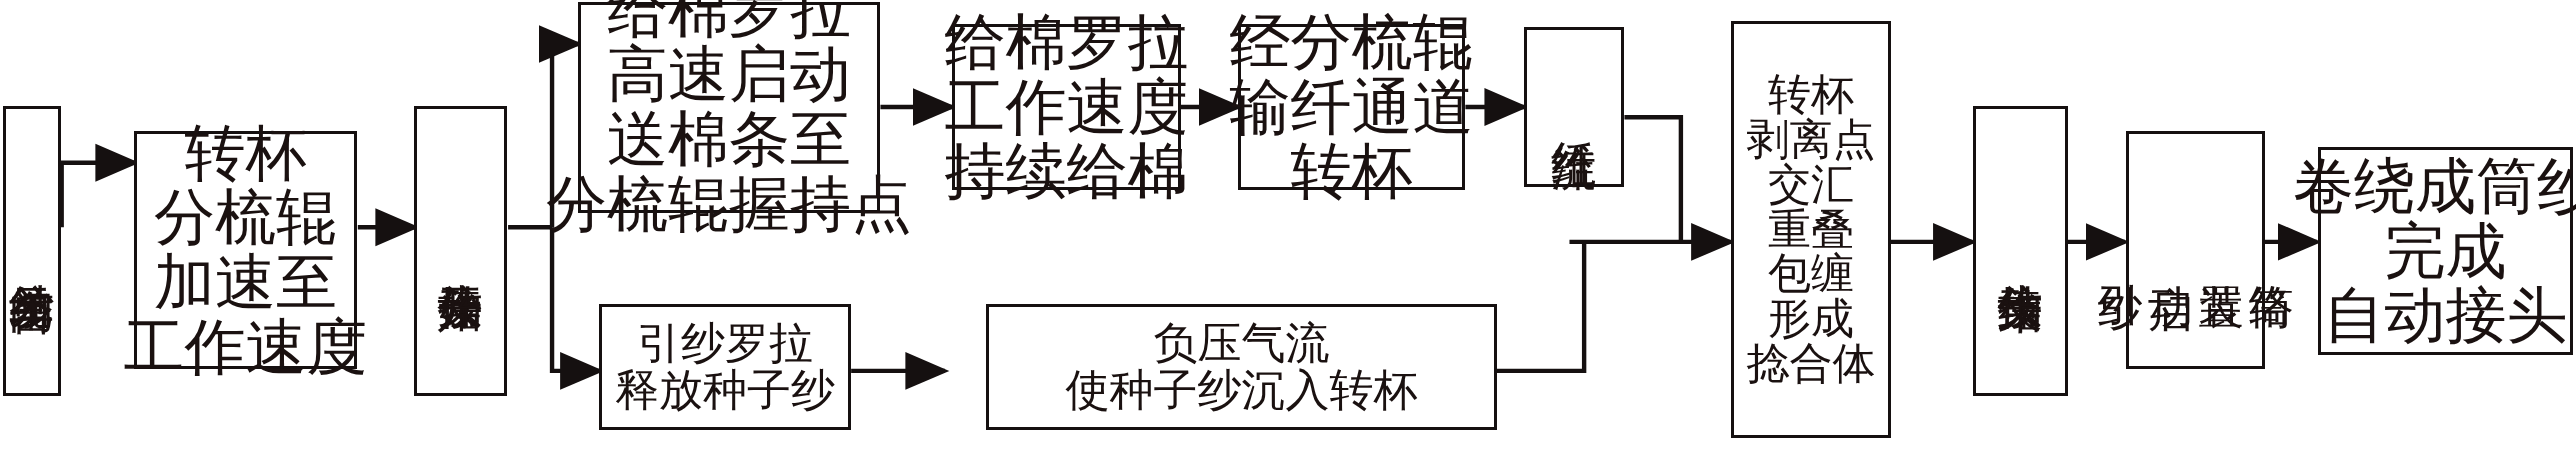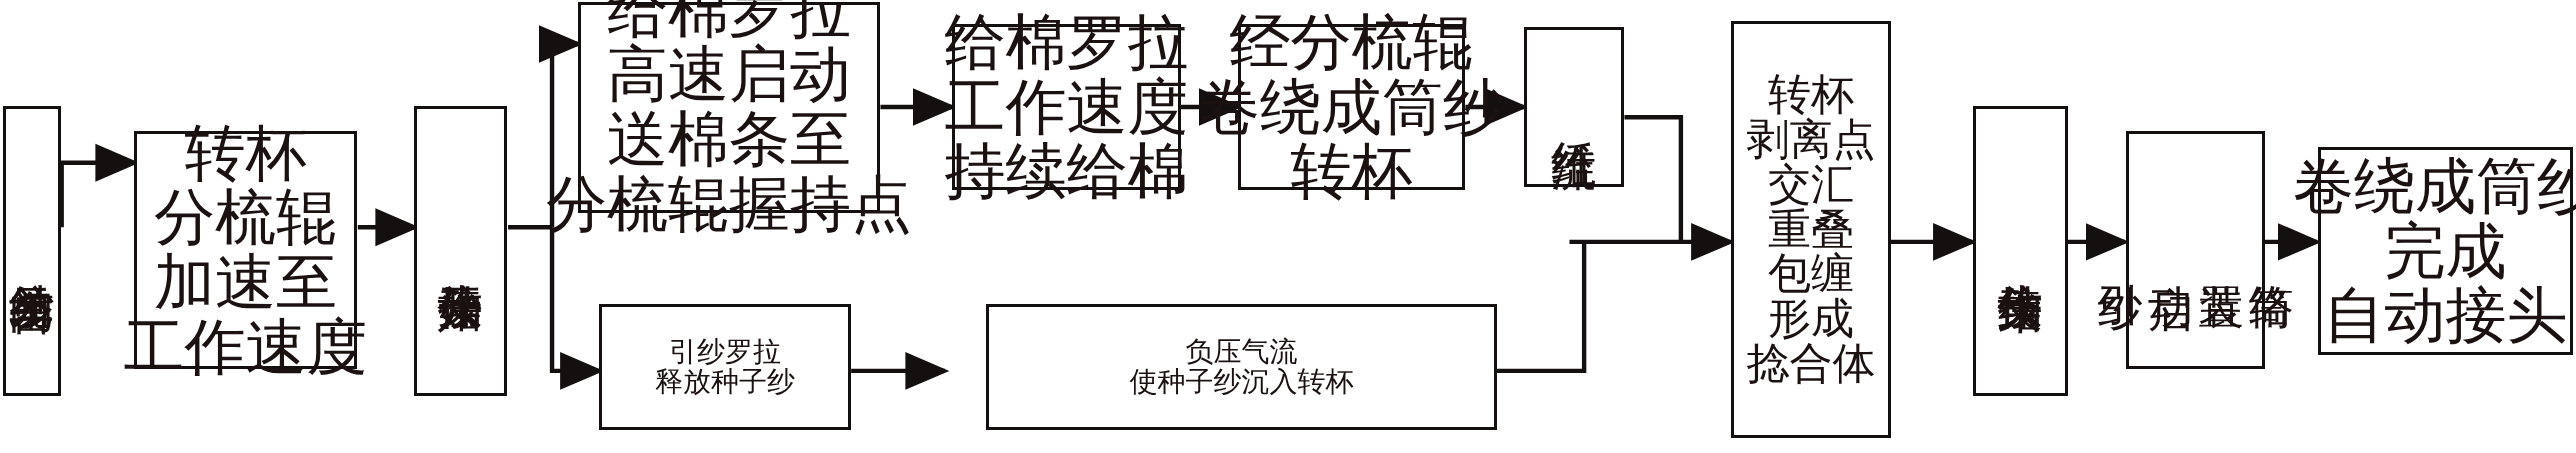--- a/index.html
+++ b/index.html
@@ -34,21 +34,21 @@
   .label{
     display:block;
     text-align:center;
     line-height:1.06;
     white-space:pre;
     font-weight:400;
     letter-spacing:0px;
   }
   
   .h  { font-size:61px; }
-  .h2 { font-size:28px; }
+  .h2 { font-size:44px; }
   
   .vert{
     writing-mode:vertical-rl;
     text-orientation:upright;
     font-size:45px;
     line-height:1.0;
     letter-spacing:1.5px;
     white-space:pre;
     text-align:center;
   }
@@ -128,21 +128,21 @@
   </div>
 
   <div class="node" style="left:952px; top:24px; width:229px; height:166px;">
     <span class="label h">给棉罗拉
 工作速度
 持续给棉</span>
   </div>
 
   <div class="node" style="left:1238px; top:24px; width:227px; height:166px;">
     <span class="label h">经分梳辊
-卷绕成筒纱
+输纤通道
 转杯</span>
   </div>
 
   <div class="node" style="left:1524px; top:27px; width:100px; height:160px;">
     <span class="vert">纤维流</span>
   </div>
 
   <div class="node" style="left:599px; top:304px; width:252px; height:126px;">
     <span class="label h2">引纱罗拉
 释放种子纱</span>

